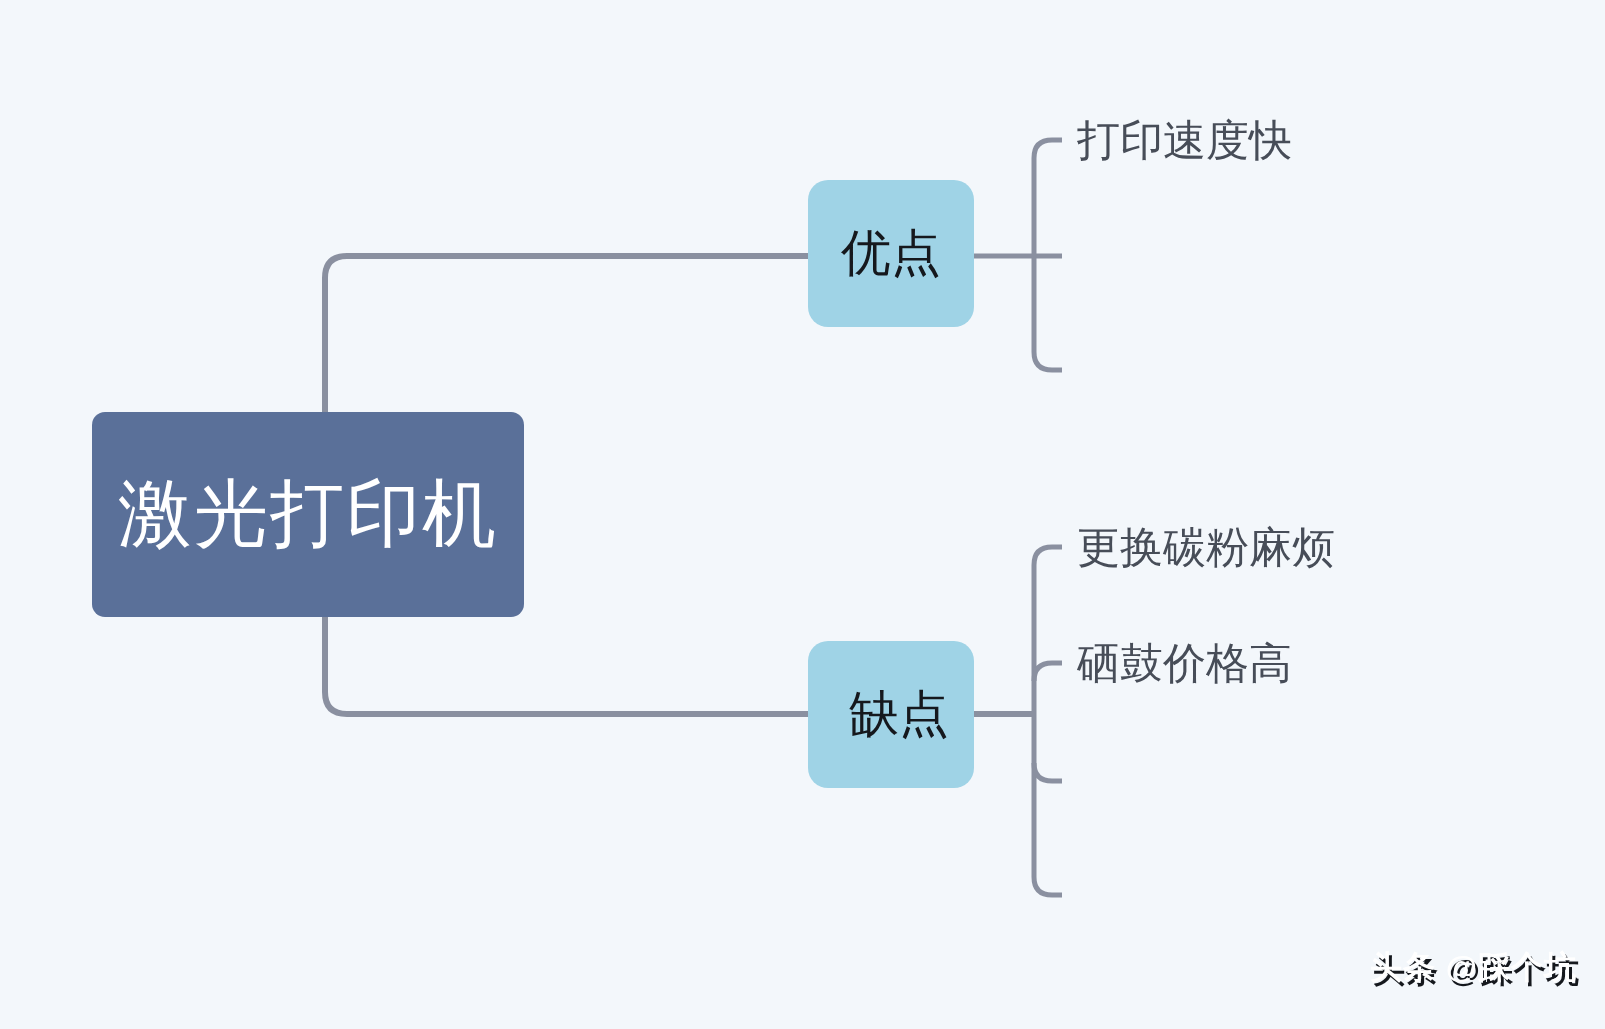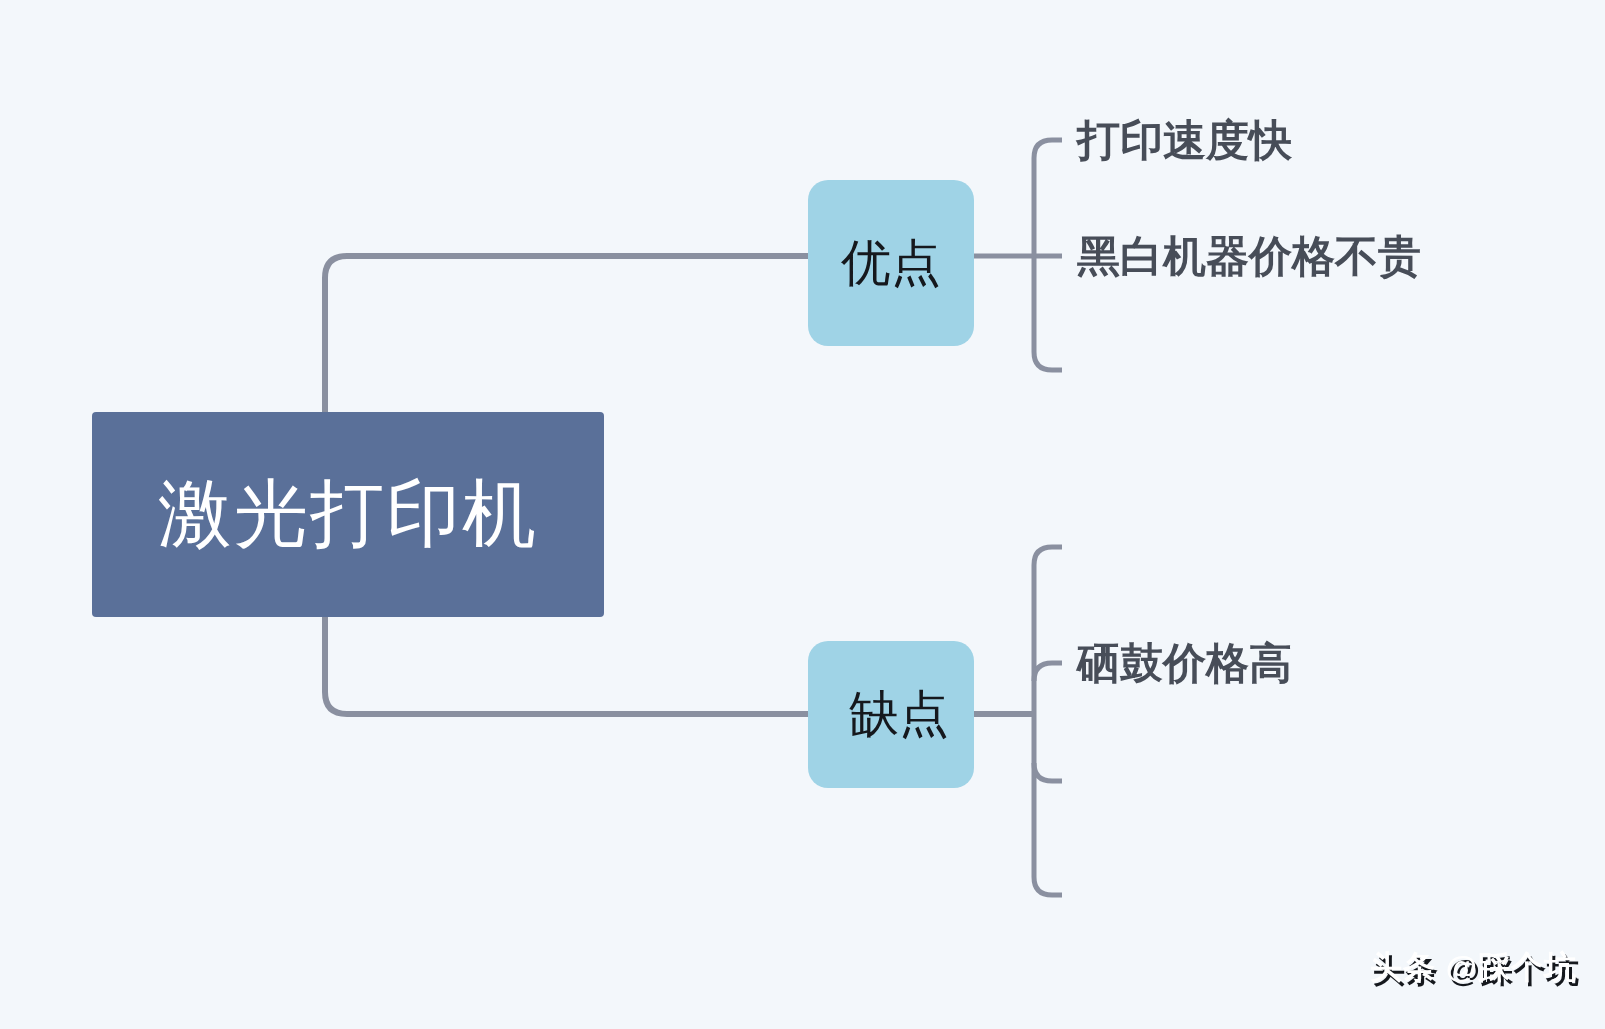--- a/index.html
+++ b/index.html
@@ -11,35 +11,35 @@
     overflow:hidden;
   }
   .connectors{position:absolute;left:0;top:0;width:1605px;height:1029px;}
   .connectors path{fill:none;}
   .node{
     position:absolute;
     display:flex;align-items:center;justify-content:center;
     box-sizing:border-box;
   }
   .root-node{
-    left:92px;top:412px;width:512px;height:205px;
-    border-radius:4px;
+    left:92px;top:412px;width:432px;height:205px;
+    border-radius:13px;
     color:#ffffff;font-size:74px;font-weight:500;letter-spacing:2px;
     white-space:nowrap;
   }
   .branch-node{
     width:166px;border-radius:20px;
     color:#15181d;font-size:50px;font-weight:500;
     white-space:nowrap;
   }
-  .branch-pros{left:808px;top:180px;height:166px;}
+  .branch-pros{left:808px;top:180px;height:147px;}
   .branch-cons{left:808px;top:641px;height:147px;}
   .leaf{
     position:absolute;left:1077px;height:56px;line-height:56px;
-    font-size:43px;color:#474d58;white-space:nowrap;font-weight:bold;
+    font-size:43px;color:#474d58;white-space:nowrap;
   }
   .watermark{
     position:absolute;right:28px;top:946px;
     font-size:32px;font-weight:700;letter-spacing:1px;
     color:#ffffff;
     text-shadow:3px 4px 0 #15181d;
     white-space:nowrap;
   }
 </style>
 </head>
@@ -58,19 +58,19 @@
     <path stroke-width="5" d="M 1062 781 L 1052 781 Q 1034 781 1034 763" stroke="#8a90a0"></path>
   </svg>
 
   <div class="node root-node" style="background: rgb(90, 112, 153);">激光打印机</div>
 
   <div class="node branch-node branch-pros" style="background: rgb(159, 211, 230);">优点</div>
 
   <div class="node branch-node branch-cons" style="background: rgb(159, 211, 230); padding-left: 16px;">缺点</div>
 
   <div class="leaf" style="top:112px">打印速度快</div>
-  <div class="leaf" style="top:228px">黑白机器价格不贵</div>
 
+  <div class="leaf" style="top:519px">更换碳粉麻烦</div>
   <div class="leaf" style="top:635px">硒鼓价格高</div>
 
   <div class="watermark">头条 @踩个坑</div>
 
 </div>
 
 </body></html>

